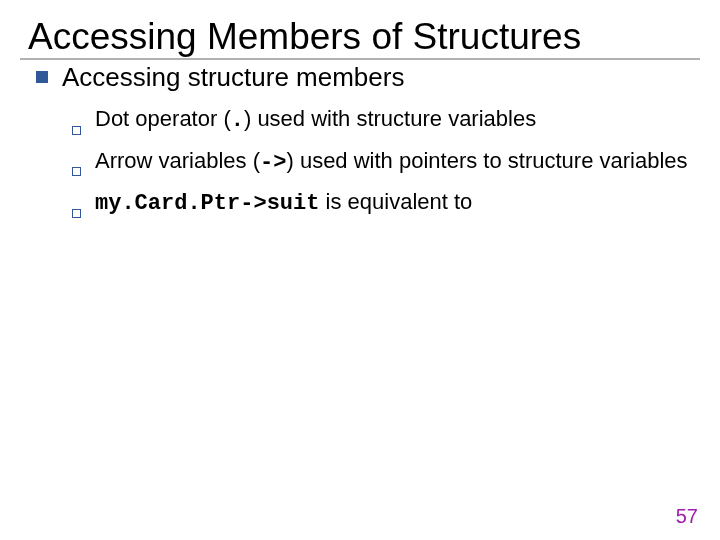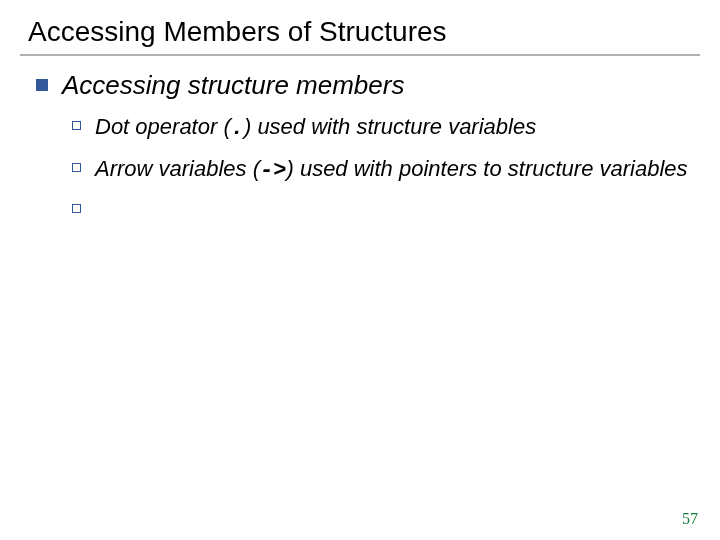--- a/index.html
+++ b/index.html
@@ -5,59 +5,57 @@
   * { margin: 0; padding: 0; box-sizing: border-box; }
   body {
     width: 720px;
     height: 540px;
     background: #fff;
     font-family: Arial, Helvetica, sans-serif;
     padding: 16px 28px 12px 28px;
     position: relative;
   }
   .title {
-    font-size: 28px;
+    font-size: 37px;
     color: #000;
-    padding-bottom: 6px;
     border-bottom: 2px solid #b0b0b0;
     margin-left: -8px;
     margin-right: -8px;
     padding-left: 8px;
   }
-  .content { margin-top: 14px; padding-left: 8px; font-style: italic; }
+  .content { margin-top: 2px; padding-left: 8px; }
   .l1 { display: flex; align-items: flex-start; margin-bottom: 10px; }
   .l1-bullet {
     width: 12px; height: 12px; background: #335899;
     margin-top: 9px; margin-right: 14px; flex-shrink: 0;
   }
   .l1-text { font-size: 26px; color: #000; }
   .l2-group { margin-left: 36px; }
-  .l2 { display: flex; align-items: flex-start; margin-top: 12px; }
+  .l2 { display: flex; align-items: flex-end; margin-top: 12px; }
   .l2-bullet {
     width: 9px; height: 9px; border: 1.5px solid #335899;
     margin-top: 8px; margin-right: 14px; flex-shrink: 0;
   }
   .l2-text { font-size: 22px; color: #000; line-height: 1.25; }
   .mono { font-family: "Courier New", Courier, monospace; font-weight: bold; }
   .code {
     margin-left: 62px;
     font-family: "Courier New", Courier, monospace;
     font-weight: bold;
     font-size: 21px;
     line-height: 1.5;
     margin-top: 6px;
     white-space: pre;
   }
   .pagenum {
     position: absolute;
     bottom: 12px;
     right: 22px;
-    font-size: 16px;
-    color: #15803d;
-    font-family: Liberation Serif, serif;
+    font-size: 20px;
+    color: #a21caf;
   }
 </style>
 </head>
 <body>
 
 <div class="title">Accessing Members of Structures</div>
 
 <div class="content">
   <div class="l1">
     <div class="l1-bullet"></div>
@@ -75,18 +73,21 @@
 
     <div class="l2">
       <div class="l2-bullet"></div>
       <div class="l2-text">
         <span>Arrow variables (</span><span class="mono">-&gt;</span><span>) used with pointers to structure variables</span>
       </div>
     </div>
 
     <div class="l2">
       <div class="l2-bullet"></div>
+      <div class="l2-text">
+        <span class="mono">my.Card.Ptr-&gt;suit</span><span> is equivalent to</span>
+      </div>
     </div>
 
   </div>
 </div>
 
 <div class="pagenum">57</div>
 
 </body></html>

